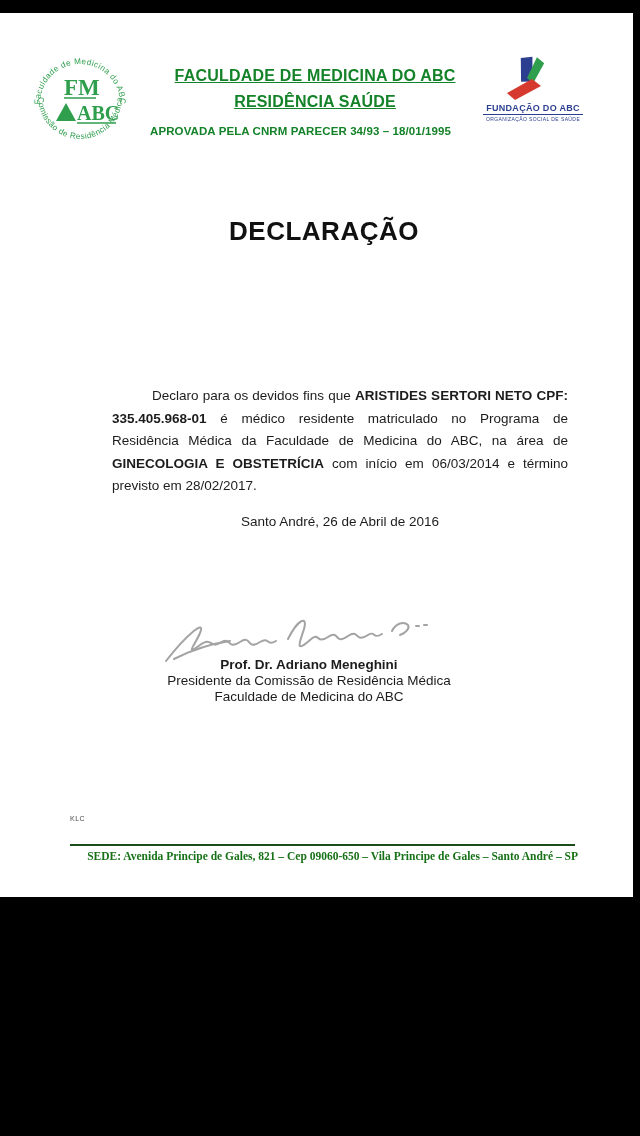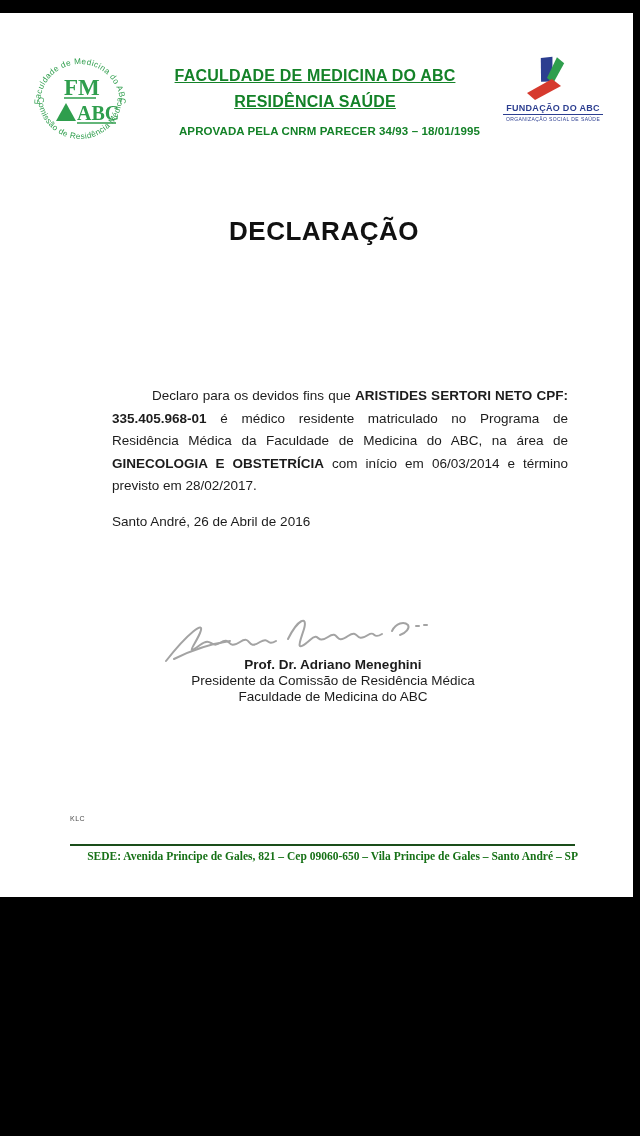--- a/index.html
+++ b/index.html
@@ -11,49 +11,49 @@
     position:absolute;left:0;top:13px;width:633px;height:884px;background:#fff;
   }
   
   .seal{position:absolute;left:28px;top:36px;width:102px;height:98px;}
   .head-center{position:absolute;left:150px;top:50px;width:330px;text-align:center;}
   .head-title{
     color:#148228;font-weight:bold;font-size:16px;line-height:26px;
     text-decoration:underline;letter-spacing:.2px;
   }
   .approval{
-    position:absolute;left:150px;top:112px;width:330px;text-align:right;
+    position:absolute;left:150px;top:112px;width:330px;text-align:left;
     color:#148228;font-weight:bold;font-size:11.5px;letter-spacing:.1px;
   }
-  .fundacao{position:absolute;left:503px;top:42px;width:100px;text-align:center;}
+  .fundacao{position:absolute;left:483px;top:42px;width:100px;text-align:center;}
   .fundacao svg{display:block;margin:0 auto;}
   .fundacao-name{
     color:#2c3e90;font-weight:bold;font-size:9px;letter-spacing:.3px;
     border-bottom:1px solid #2c3e90;padding-bottom:1px;white-space:nowrap;
   }
   .fundacao-sub{color:#2c3e90;font-size:5px;letter-spacing:.4px;margin-top:1px;white-space:nowrap;}
   
   .doc-title{
     position:absolute;left:0;top:203px;width:648px;text-align:center;
     color:#111;font-weight:bold;font-size:26px;letter-spacing:.5px;
   }
   
   .body-par{
     position:absolute;left:112px;top:341px;width:456px;
     color:#1c1c1c;font-size:13.5px;line-height:22.6px;text-align:justify;text-indent:40px;margin-top:31px;
   }
   .body-par b{font-weight:bold;}
   .date-line{
-    position:absolute;left:112px;top:501px;width:456px;text-align:left;
+    position:absolute;left:112px;top:501px;width:456px;text-align:center;
     color:#1c1c1c;font-size:13.5px;
   }
   
   .sig-svg{position:absolute;left:160px;top:596px;}
   .sig-block{
-    position:absolute;left:108px;top:644px;width:450px;text-align:center;
+    position:absolute;left:84px;top:644px;width:450px;text-align:center;
     color:#1c1c1c;font-size:13.5px;line-height:15.8px;
   }
   .sig-name{font-weight:bold;}
   .initials{
     position:absolute;left:70px;top:802px;color:#4a4a4a;font-size:7px;letter-spacing:.5px;
   }
   
   .footer-rule{position:absolute;left:70px;top:831px;width:505px;border-top:2px solid #1a4d1a;}
   .footer-text{
     position:absolute;left:56px;top:836px;width:522px;text-align:right;

